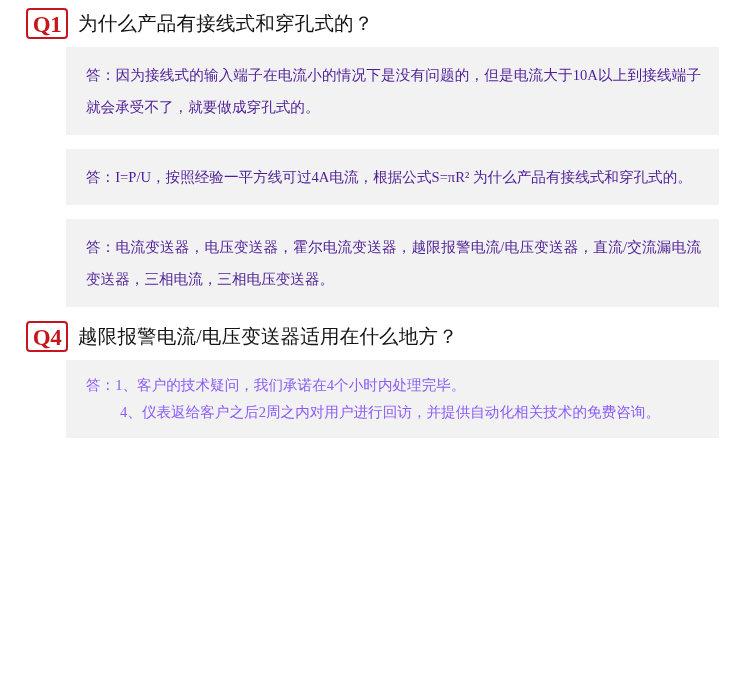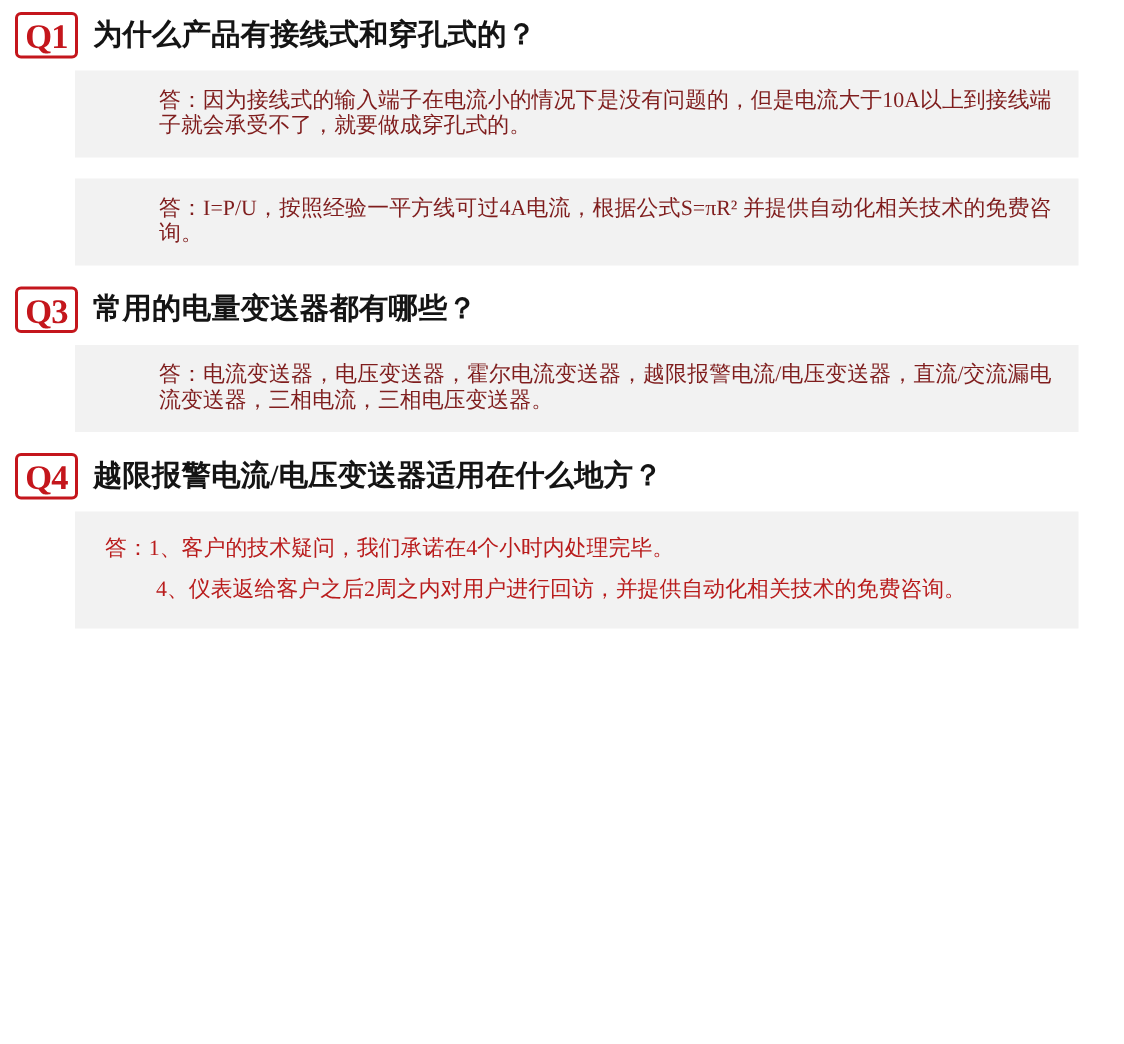--- a/index.html
+++ b/index.html
@@ -12,21 +12,21 @@
     background: #ffffff;
     font-family: "Liberation Serif", "DejaVu Serif", serif;
     color: #1a1a1a;
     overflow: hidden;
   }
   .page {
     position: relative;
     width: 749px;
     height: 492px;
     box-sizing: border-box;
-    padding: 8px 22px 0 6px;
+    padding: 8px 22px 0 22px;
   }
   .qa-block {
     margin-bottom: 2px;
   }
   .q-row {
     display: flex;
     align-items: flex-start;
     padding-left: 4px;
     margin-bottom: 8px;
   }
@@ -42,42 +42,41 @@
     font-weight: bold;
     font-size: 23px;
     line-height: 29px;
     text-align: center;
     letter-spacing: -0.5px;
     box-sizing: border-box;
     margin-right: 10px;
   }
   .q-text {
     font-size: 19.5px;
-    font-weight: bold;
+    font-weight: normal;
     line-height: 31px;
     color: #141414;
     letter-spacing: 0.2px;
   }
   .a-box {
     background: #f2f2f2;
     margin: 0 8px 14px 44px;
     padding: 12px 18px 12px 20px;
     box-sizing: border-box;
   }
   .a-line {
     font-size: 14.6px;
-    line-height: 17px;
-    color: #7f1d1d;
+    line-height: 32px;
+    color: #4c1d95;
     text-align: justify;
-    margin-left: 36px;
   }
   .a-sub {
     font-size: 14.6px;
     line-height: 27px;
-    color: #b91c1c;
+    color: #8b5cf6;
     padding-left: 34px;
     text-indent: -34px;
     margin-left: 34px;
   }
   .a-sub-first {
     text-indent: 0;
     margin-left: 0;
     padding-left: 0;
   }
 </style>
@@ -91,29 +90,25 @@
       <div class="q-badge">Q1</div>
       <div class="q-text">为什么产品有接线式和穿孔式的？</div>
     </div>
     <div class="a-box">
       <div class="a-line">答：因为接线式的输入端子在电流小的情况下是没有问题的，但是电流大于10A以上到接线端子就会承受不了，就要做成穿孔式的。</div>
     </div>
   </div>
 
   <div class="qa-block">
     <div class="a-box">
-      <div class="a-line">答：I=P/U，按照经验一平方线可过4A电流，根据公式S=πR²  并提供自动化相关技术的免费咨询。</div>
+      <div class="a-line">答：I=P/U，按照经验一平方线可过4A电流，根据公式S=πR²  为什么产品有接线式和穿孔式的。</div>
     </div>
   </div>
 
   <div class="qa-block">
-    <div class="q-row">
-      <div class="q-badge">Q3</div>
-      <div class="q-text">常用的电量变送器都有哪些？</div>
-    </div>
     <div class="a-box">
       <div class="a-line">答：电流变送器，电压变送器，霍尔电流变送器，越限报警电流/电压变送器，直流/交流漏电流变送器，三相电流，三相电压变送器。</div>
     </div>
   </div>
 
   <div class="qa-block">
     <div class="q-row">
       <div class="q-badge">Q4</div>
       <div class="q-text">越限报警电流/电压变送器适用在什么地方？</div>
     </div>

